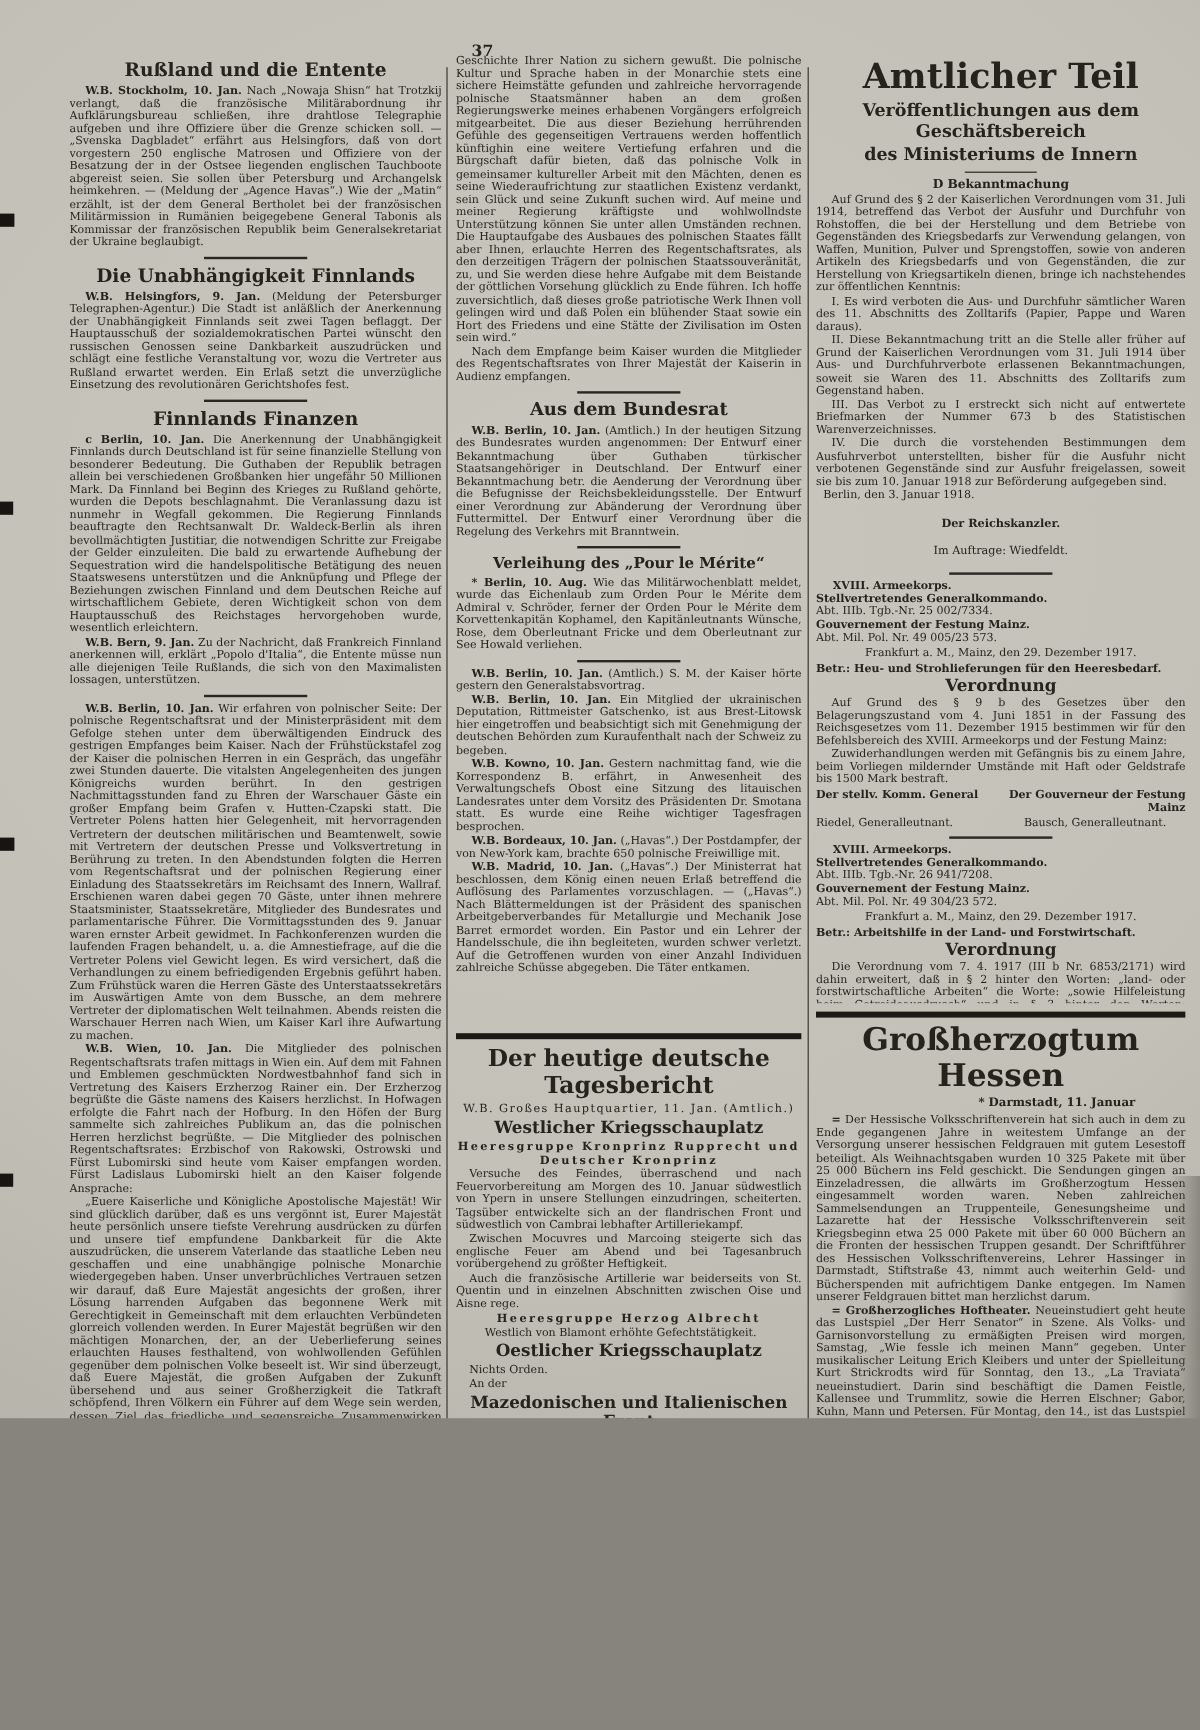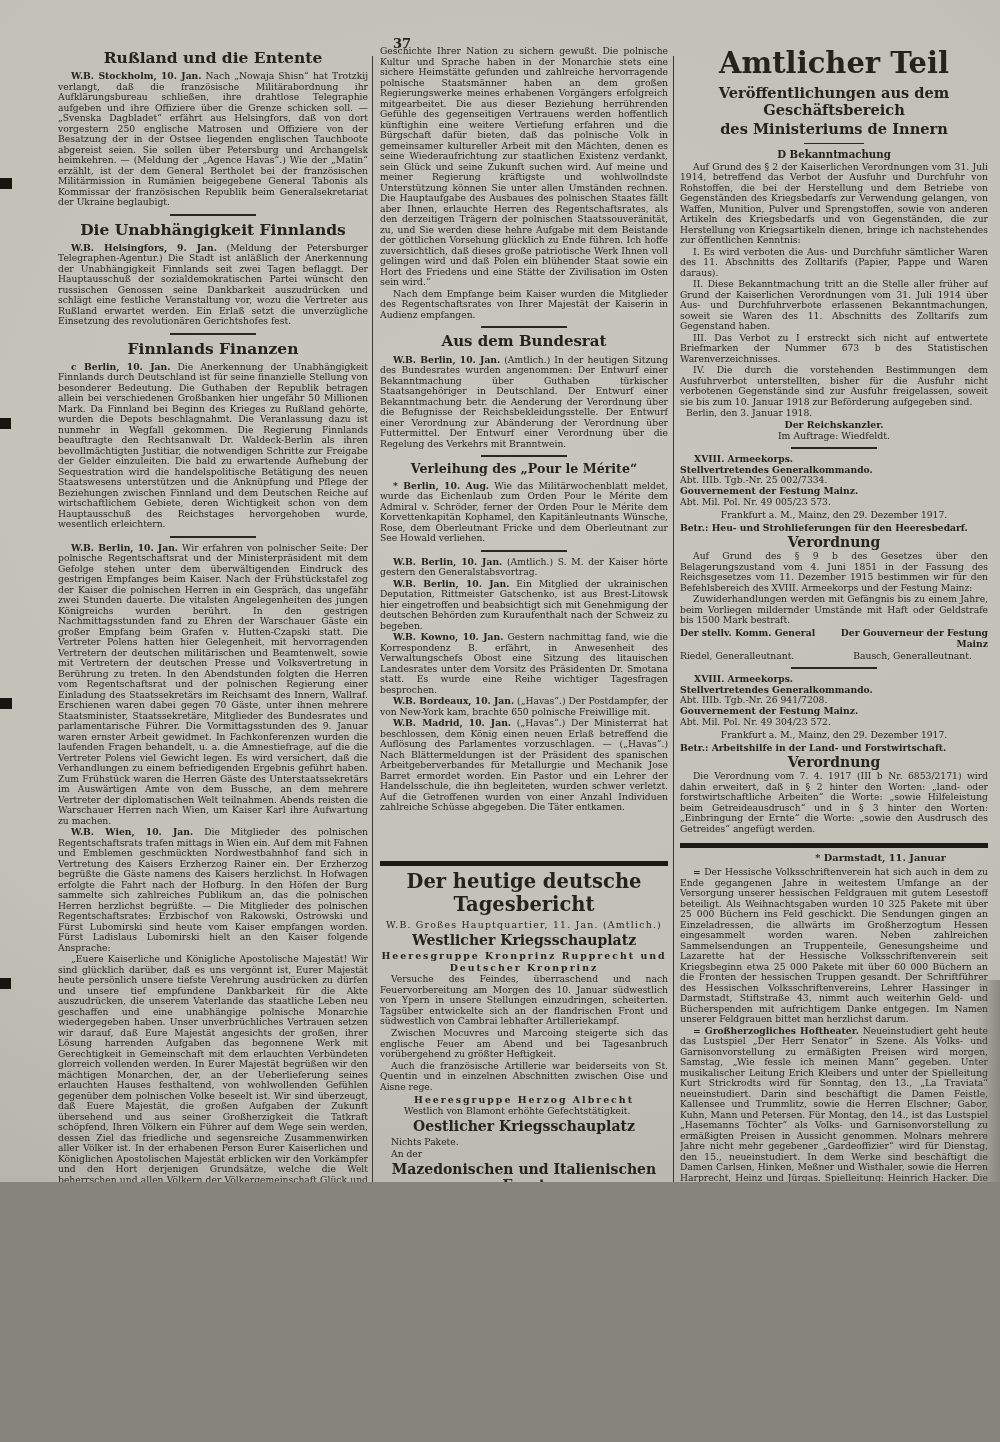--- a/index.html
+++ b/index.html
@@ -63,21 +63,21 @@
   .bek-head{font-size:10.2px;font-weight:bold;text-align:center;margin:2px 0 2px;}
   .gk{font-size:9.2px;line-height:10.7px;margin:0;}
   .gk-b{font-weight:bold;}
   .date-c{font-size:9.2px;text-align:center;margin:2px 0;}
   .betr{font-size:9.2px;font-weight:bold;margin:1px 0;}
   .vhead{font-size:14px;text-align:center;font-weight:bold;margin:1px 0;}
   .sigrow{display:flex;justify-content:space-between;font-size:9.2px;margin:1px 0 0;}
   .sigrow .s{width:49%;}
   .sigrow .sr{text-align:right;}
   .sigrow .b{font-weight:bold;}
-  .sig-c{text-align:center;font-size:9.4px;margin:0;}
+  .sig-c{text-align:center;font-size:9.4px;margin:12px;}
   .hes-head{font-size:26px;font-weight:bold;text-align:center;margin:2px 0 2px;}
   .hes-date{font-size:9.8px;font-weight:bold;text-align:right;padding-right:42px;margin:0 0 4px;}
 </style>
 </head>
 <body>
 
 <div id="paper">
 
   <div id="page-number">37</div>
   <div class="vrule" style="left:372px;top:56px;height:1220px;"></div>
@@ -87,20 +87,21 @@
     <h2 class="art">Rußland und die Entente</h2>
     <p class="body"><span class="lead">W.B. Stockholm, 10. Jan.</span> <span>Nach „Nowaja Shisn“ hat Trotzkij verlangt, daß die französische Militärabordnung ihr Aufklärungsbureau schließen, ihre drahtlose Telegraphie aufgeben und ihre Offiziere über die Grenze schicken soll. — „Svenska Dagbladet“ erfährt aus Helsingfors, daß von dort vorgestern 250 englische Matrosen und Offiziere von der Besatzung der in der Ostsee liegenden englischen Tauchboote abgereist seien. Sie sollen über Petersburg und Archangelsk heimkehren. — (Meldung der „Agence Havas“.) Wie der „Matin“ erzählt, ist der dem General Bertholet bei der französischen Militärmission in Rumänien beigegebene General Tabonis als Kommissar der französischen Republik beim Generalsekretariat der Ukraine beglaubigt.</span></p>
 
     <div class="sep"></div>
     <h2 class="art">Die Unabhängigkeit Finnlands</h2>
     <p class="body"><span class="lead">W.B. Helsingfors, 9. Jan.</span> <span>(Meldung der Petersburger Telegraphen-Agentur.) Die Stadt ist anläßlich der Anerkennung der Unabhängigkeit Finnlands seit zwei Tagen beflaggt. Der Hauptausschuß der sozialdemokratischen Partei wünscht den russischen Genossen seine Dankbarkeit auszudrücken und schlägt eine festliche Veranstaltung vor, wozu die Vertreter aus Rußland erwartet werden. Ein Erlaß setzt die unverzügliche Einsetzung des revolutionären Gerichtshofes fest.</span></p>
 
     <div class="sep"></div>
     <h2 class="art">Finnlands Finanzen</h2>
     <p class="body"><span class="lead">c Berlin, 10. Jan.</span> <span>Die Anerkennung der Unabhängigkeit Finnlands durch Deutschland ist für seine finanzielle Stellung von besonderer Bedeutung. Die Guthaben der Republik betragen allein bei verschiedenen Großbanken hier ungefähr 50 Millionen Mark. Da Finnland bei Beginn des Krieges zu Rußland gehörte, wurden die Depots beschlagnahmt. Die Veranlassung dazu ist nunmehr in Wegfall gekommen. Die Regierung Finnlands beauftragte den Rechtsanwalt Dr. Waldeck-Berlin als ihren bevollmächtigten Justitiar, die notwendigen Schritte zur Freigabe der Gelder einzuleiten. Die bald zu erwartende Aufhebung der Sequestration wird die handelspolitische Betätigung des neuen Staatswesens unterstützen und die Anknüpfung und Pflege der Beziehungen zwischen Finnland und dem Deutschen Reiche auf wirtschaftlichem Gebiete, deren Wichtigkeit schon von dem Hauptausschuß des Reichstages hervorgehoben wurde, wesentlich erleichtern.</span></p>
+    <p class="body"><span class="lead">W.B. Bern, 9. Jan.</span> <span>Zu der Nachricht, daß Frankreich Finnland anerkennen will, erklärt „Popolo d'Italia“, die Entente müsse nun alle diejenigen Teile Rußlands, die sich von den Maximalisten lossagen, unterstützen.</span></p>
 
     <div class="sep"></div>
     <p class="body"><span class="lead">W.B. Berlin, 10. Jan.</span> <span>Wir erfahren von polnischer Seite: Der polnische Regentschaftsrat und der Ministerpräsident mit dem Gefolge stehen unter dem überwältigenden Eindruck des gestrigen Empfanges beim Kaiser. Nach der Frühstückstafel zog der Kaiser die polnischen Herren in ein Gespräch, das ungefähr zwei Stunden dauerte. Die vitalsten Angelegenheiten des jungen Königreichs wurden berührt. In den gestrigen Nachmittagsstunden fand zu Ehren der Warschauer Gäste ein großer Empfang beim Grafen v. Hutten-Czapski statt. Die Vertreter Polens hatten hier Gelegenheit, mit hervorragenden Vertretern der deutschen militärischen und Beamtenwelt, sowie mit Vertretern der deutschen Presse und Volksvertretung in Berührung zu treten. In den Abendstunden folgten die Herren vom Regentschaftsrat und der polnischen Regierung einer Einladung des Staatssekretärs im Reichsamt des Innern, Wallraf. Erschienen waren dabei gegen 70 Gäste, unter ihnen mehrere Staatsminister, Staatssekretäre, Mitglieder des Bundesrates und parlamentarische Führer. Die Vormittagsstunden des 9. Januar waren ernster Arbeit gewidmet. In Fachkonferenzen wurden die laufenden Fragen behandelt, u. a. die Amnestiefrage, auf die die Vertreter Polens viel Gewicht legen. Es wird versichert, daß die Verhandlungen zu einem befriedigenden Ergebnis geführt haben. Zum Frühstück waren die Herren Gäste des Unterstaatssekretärs im Auswärtigen Amte von dem Bussche, an dem mehrere Vertreter der diplomatischen Welt teilnahmen. Abends reisten die Warschauer Herren nach Wien, um Kaiser Karl ihre Aufwartung zu machen.</span></p>
     <p class="body"><span class="lead">W.B. Wien, 10. Jan.</span> <span>Die Mitglieder des polnischen Regentschaftsrats trafen mittags in Wien ein. Auf dem mit Fahnen und Emblemen geschmückten Nordwestbahnhof fand sich in Vertretung des Kaisers Erzherzog Rainer ein. Der Erzherzog begrüßte die Gäste namens des Kaisers herzlichst. In Hofwagen erfolgte die Fahrt nach der Hofburg. In den Höfen der Burg sammelte sich zahlreiches Publikum an, das die polnischen Herren herzlichst begrüßte. — Die Mitglieder des polnischen Regentschaftsrates: Erzbischof von Rakowski, Ostrowski und Fürst Lubomirski sind heute vom Kaiser empfangen worden. Fürst Ladislaus Lubomirski hielt an den Kaiser folgende Ansprache:</span></p>
     <p class="body">„Euere Kaiserliche und Königliche Apostolische Majestät! Wir sind glücklich darüber, daß es uns vergönnt ist, Eurer Majestät heute persönlich unsere tiefste Verehrung ausdrücken zu dürfen und unsere tief empfundene Dankbarkeit für die Akte auszudrücken, die unserem Vaterlande das staatliche Leben neu geschaffen und eine unabhängige polnische Monarchie wiedergegeben haben. Unser unverbrüchliches Vertrauen setzen wir darauf, daß Eure Majestät angesichts der großen, ihrer Lösung harrenden Aufgaben das begonnene Werk mit Gerechtigkeit in Gemeinschaft mit dem erlauchten Verbündeten glorreich vollenden werden. In Eurer Majestät begrüßen wir den mächtigen Monarchen, der, an der Ueberlieferung seines erlauchten Hauses festhaltend, von wohlwollenden Gefühlen gegenüber dem polnischen Volke beseelt ist. Wir sind überzeugt, daß Euere Majestät, die großen Aufgaben der Zukunft übersehend und aus seiner Großherzigkeit die Tatkraft schöpfend, Ihren Völkern ein Führer auf dem Wege sein werden, dessen Ziel das friedliche und segensreiche Zusammenwirken aller Völker ist. In der erhabenen Person Eurer Kaiserlichen und Königlichen Apostolischen Majestät erblicken wir den Vorkämpfer und den Hort derjenigen Grundsätze, welche die Welt beherrschen und allen Völkern der Völkergemeinschaft Glück und Segen bringen sollen.“</p>
     <p class="body">Seine Majestät antwortete hierauf wie folgt:</p>
 
   </div>
 
   <div id="col-mid" class="col">
@@ -131,21 +132,21 @@
       <div class="tb-date">W.B. Großes Hauptquartier, 11. Jan. (Amtlich.)</div>
       <div class="kw-head">Westlicher Kriegsschauplatz</div>
       <div class="hg">Heeresgruppe Kronprinz Rupprecht und</div>
       <div class="hg">Deutscher Kronprinz</div>
       <p class="tb-p">Versuche des Feindes, überraschend und nach Feuervorbereitung am Morgen des 10. Januar südwestlich von Ypern in unsere Stellungen einzudringen, scheiterten. Tagsüber entwickelte sich an der flandrischen Front und südwestlich von Cambrai lebhafter Artilleriekampf.</p>
       <p class="tb-p">Zwischen Mocuvres und Marcoing steigerte sich das englische Feuer am Abend und bei Tagesanbruch vorübergehend zu größter Heftigkeit.</p>
       <p class="tb-p">Auch die französische Artillerie war beiderseits von St. Quentin und in einzelnen Abschnitten zwischen Oise und Aisne rege.</p>
       <div class="hg">Heeresgruppe Herzog Albrecht</div>
       <p class="tb-p" style="text-indent:24px;">Westlich von Blamont erhöhte Gefechtstätigkeit.</p>
       <div class="kw-head2">Oestlicher Kriegsschauplatz</div>
-      <p class="tb-line">Nichts Pakete.</p>
+      <p class="tb-line">Nichts Orden.</p>
       <p class="tb-line">An der</p>
       <div class="kw-head2">Mazedonischen und Italienischen Front</div>
       <p class="tb-line">keine besonderen Ereignisse.</p>
       <p class="tb-sig">Der Erste Generalquartiermeister: Ludendorff.</p>
     </div>
 
     <div style="position:absolute;left:0;top:1164px;width:288px;">
       <div class="bar"></div>
       <div class="wx-title">Meteorologische Beobachtungen in Darmstadt</div>
       <div class="wx-sub">(Physik. Institut der Technischen Hochschule)</div>
@@ -251,20 +252,21 @@
       <p class="gk">Abt. Mil. Pol. Nr. 49 304/23 572.</p>
       <p class="date-c">Frankfurt a. M., Mainz, den 29. Dezember 1917.</p>
       <p class="betr">Betr.: Arbeitshilfe in der Land- und Forstwirtschaft.</p>
       <div class="vhead">Verordnung</div>
       <p class="body">Die Verordnung vom 7. 4. 1917 (III b Nr. 6853/2171) wird dahin erweitert, daß in § 2 hinter den Worten: „land- oder forstwirtschaftliche Arbeiten“ die Worte: „sowie Hilfeleistung beim Getreideausdrusch“ und in § 3 hinter den Worten: „Einbringung der Ernte“ die Worte: „sowie den Ausdrusch des Getreides“ angefügt werden.</p>
 
     </div>
 
     <div style="position:absolute;left:0;top:792px;width:308px;">
       <div class="bar"></div>
+      <h1 class="hes-head">Großherzogtum Hessen</h1>
       <div class="hes-date">* Darmstadt, 11. Januar</div>
       <p class="body"><span class="lead">=</span> <span>Der Hessische Volksschriftenverein hat sich auch in dem zu Ende gegangenen Jahre in weitestem Umfange an der Versorgung unserer hessischen Feldgrauen mit gutem Lesestoff beteiligt. Als Weihnachtsgaben wurden 10 325 Pakete mit über 25 000 Büchern ins Feld geschickt. Die Sendungen gingen an Einzeladressen, die allwärts im Großherzogtum Hessen eingesammelt worden waren. Neben zahlreichen Sammelsendungen an Truppenteile, Genesungsheime und Lazarette hat der Hessische Volksschriftenverein seit Kriegsbeginn etwa 25 000 Pakete mit über 60 000 Büchern an die Fronten der hessischen Truppen gesandt. Der Schriftführer des Hessischen Volksschriftenvereins, Lehrer Hassinger in Darmstadt, Stiftstraße 43, nimmt auch weiterhin Geld- und Bücherspenden mit aufrichtigem Danke entgegen. Im Namen unserer Feldgrauen bittet man herzlichst darum.</span></p>
       <p class="body"><span class="lead">= Großherzogliches Hoftheater.</span> <span>Neueinstudiert geht heute das Lustspiel „Der Herr Senator“ in Szene. Als Volks- und Garnisonvorstellung zu ermäßigten Preisen wird morgen, Samstag, „Wie fessle ich meinen Mann“ gegeben. Unter musikalischer Leitung Erich Kleibers und unter der Spielleitung Kurt Strickrodts wird für Sonntag, den 13., „La Traviata“ neueinstudiert. Darin sind beschäftigt die Damen Feistle, Kallensee und Trummlitz, sowie die Herren Elschner; Gabor, Kuhn, Mann und Petersen. Für Montag, den 14., ist das Lustspiel „Hasemanns Töchter“ als Volks- und Garnisonvorstellung zu ermäßigten Preisen in Aussicht genommen. Molnars mehrere Jahre nicht mehr gegebener „Gardeoffizier“ wird für Dienstag, den 15., neueinstudiert. In dem Werke sind beschäftigt die Damen Carlsen, Hinken, Meßner und Wisthaler, sowie die Herren Harprecht, Heinz und Jürgas. Spielleitung: Heinrich Hacker. Die musikalische Leitung der während des 2. Aktes vom „Gardeoffizier“ stattfindenden Opernaufführung (Bohème) mit den Solisten Globerger, Gabor, Kallensee und Mühler hat Erich Kleiber.</span></p>
       <p class="body"><span class="lead">rm. Stadtverordnetenversammlung.</span> <span>In der gestrigen Sitzung widmete Oberbürgermeister Dr. Glässing dem verstorbenen Mitgliede Linck einen ehrenvollen Nachruf und machte dann eine Reihe geschäftlicher Mitteilungen. Hierauf entstand eine lebhafte Aussprache über die starken Betriebsstörungen der Elektrischen Straßenbahn, der Vorortbahnen, über die ungünstige Kohlenversorgung u. a. Die Verwaltung wird durch geeignete Maßnahmen eine Milderung herbeizuführen versuchen. Es wurde dann beschlossen, den Beamten, die im Ruhestand sich befinden und während des Krieges wieder in Dienst getreten sind, die Aushilfsdienstzeit als pensionsfähige Dienstzeit in Anrechnung zu bringen. Man beschloß ferner, dem Deutschen Volkshausbund mit</span></p>
     </div>
   </div>
 
   <div class="edge-mark" style="top:178px;width:12px;height:11px;"></div>
   <div class="edge-mark" style="top:418px;width:11px;height:11px;"></div>
   <div class="edge-mark" style="top:698px;width:12px;height:11px;"></div>

